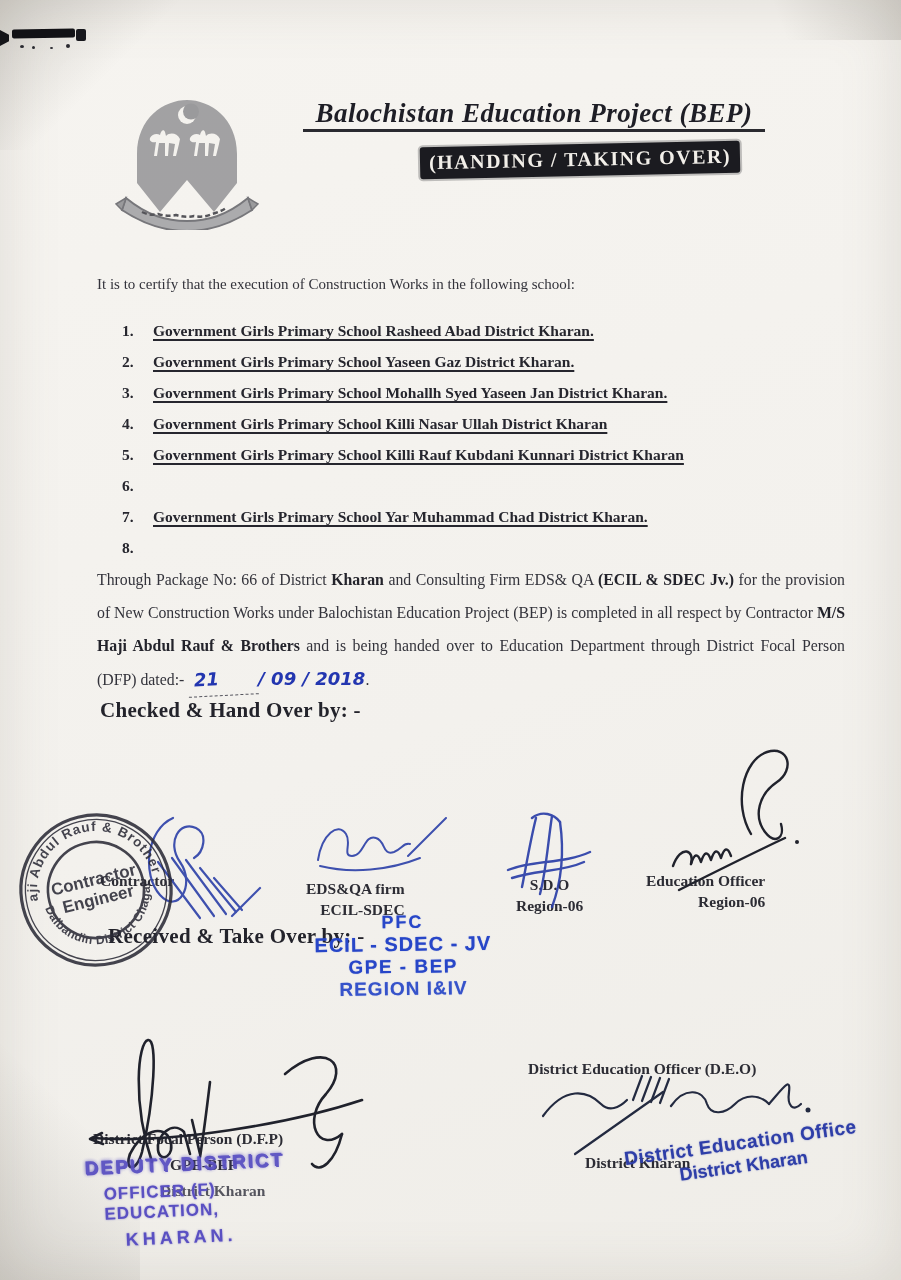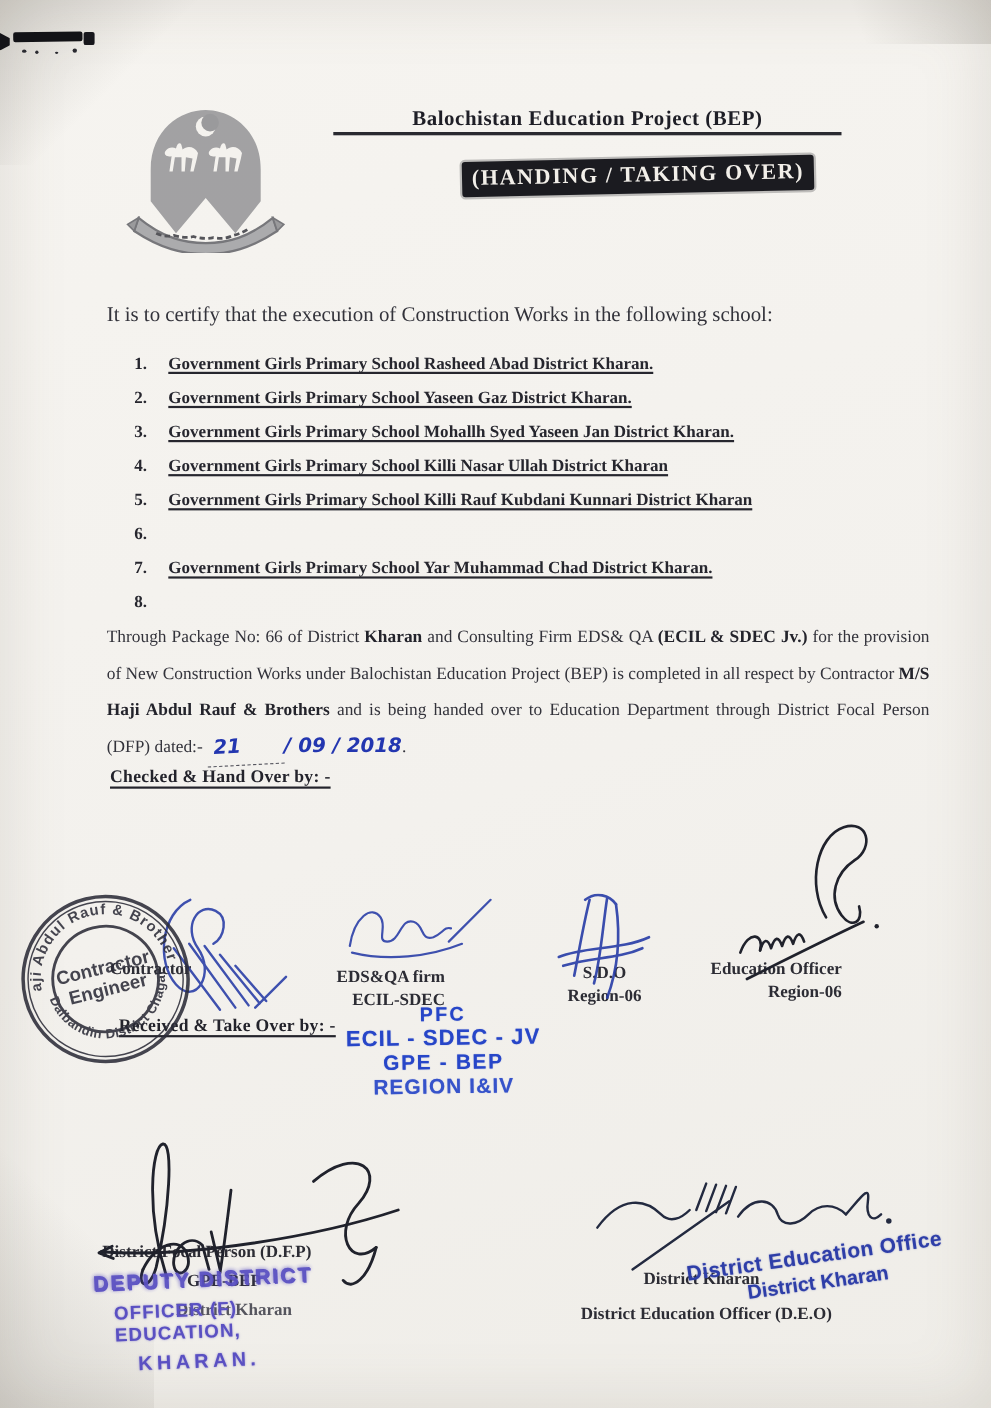--- a/index.html
+++ b/index.html
@@ -15,43 +15,43 @@
   .shade-bl{position:absolute;left:0;bottom:0;width:140px;height:260px;
     background:linear-gradient(45deg,rgba(100,95,85,.20),rgba(100,95,85,0) 60%);}
   .shade-tr{position:absolute;right:0;top:0;width:170px;height:40px;
     background:linear-gradient(250deg,rgba(120,115,105,.25),rgba(120,115,105,0) 70%);}
   .bar-artifact{position:absolute;left:12px;top:29px;width:63px;height:9px;background:#121216;border-radius:2px;transform:rotate(-.8deg);}
   .bar-blob{position:absolute;left:76px;top:29px;width:10px;height:12px;background:#17171c;border-radius:2px;}
   .bar-dot{position:absolute;background:#2a2a30;border-radius:50%;}
   .tab-artifact{position:absolute;left:0;top:30px;width:9px;height:16px;background:#141418;clip-path:polygon(0 0,100% 30%,100% 70%,0 100%);}
 
   .title{position:absolute;left:303px;top:98px;width:462px;text-align:center;
-    font-size:19px;font-weight:bold;letter-spacing:.5px;
+    font-size:27px;font-weight:bold;font-style:italic;letter-spacing:.5px;
     border-bottom:3px solid #2a2a30;padding-bottom:0;color:#1e1e26;}
   .badge{position:absolute;left:420px;top:144px;background:#1b1b20;color:#f2efe9;
     font-family:"Liberation Serif",serif;font-weight:bold;font-size:20px;letter-spacing:1.5px;
     padding:4px 9px 5px;transform:rotate(-1.2deg);border-radius:3px;
     box-shadow:0 0 0 2px rgba(27,27,32,.25);}
 
-  .intro{position:absolute;left:97px;top:276px;width:720px;font-size:19px;color:#33333b;}
+  .intro{position:absolute;left:97px;top:276px;width:720px;font-size:15px;color:#33333b;}
 
   .school-list{position:absolute;left:122px;top:322px;width:660px;}
   .school-row{display:flex;gap:9px;height:31px;align-items:flex-start;}
   .school-num{width:22px;font-weight:bold;font-size:15.5px;color:#26262e;}
   .school-text{font-weight:bold;font-size:15.5px;color:#26262e;
     text-decoration:underline;text-decoration-thickness:1.5px;text-underline-offset:3px;}
 
   .para{position:absolute;left:97px;top:563px;width:748px;font-size:15.8px;line-height:33px;
     text-align:justify;color:#33333b;}
   .para b{color:#23232b;}
   .hand{font-family:"DejaVu Sans",sans-serif;color:#2336b0;font-weight:bold;font-style:italic;font-size:18px;}
   .hand-day{display:inline-block;min-width:58px;border-bottom:1.6px dashed #55555e;transform:rotate(-3deg);padding:0 6px;}
 
-  .sec-head{position:absolute;font-size:16px;font-weight:bold;color:#23232b;
-    text-decoration:underline;text-decoration-thickness:2px;text-underline-offset:4px;letter-spacing:.3px;}
+  .sec-head{position:absolute;font-size:21px;font-weight:bold;color:#23232b;
+    text-decoration-thickness:2px;text-underline-offset:4px;letter-spacing:.3px;}
   .checked-head{left:100px;top:698px;}
   .received-head{left:108px;top:924px;z-index:3;}
 
   .sig-label{position:absolute;font-weight:bold;font-size:15.5px;color:#2c2c34;z-index:2;}
   .sig-label .l2{display:block;text-align:right;margin-top:3px;}
   svg.sig{position:absolute;z-index:5;}
   svg.sig path{fill:none;stroke-linecap:round;stroke-linejoin:round;}
 
   .round-stamp{position:absolute;left:10px;top:804px;z-index:6;}
   .stamp-text{font-family:"Liberation Sans",sans-serif;}
@@ -269,21 +269,21 @@
   <div class="sig-label dfp-block" style="left:93px;top:1130px;">District Focal Person (D.F.P)</div>
   <div class="sig-label dfp-block" style="left:170px;top:1156px;">GPE-BEP</div>
   <div class="sig-label dfp-block" style="left:160px;top:1182px;color:#55555e;">District Kharan</div>
 
   <div class="deputy-stamp">
     <div class="d1">DEPUTY DISTRICT</div>
     <div class="d2">OFFICER (F) EDUCATION,</div>
     <div class="d3">KHARAN.</div>
   </div>
 
-  <div class="sig-label" style="left:528px;top:1186px;">District Education Officer (D.E.O)</div>
+  <div class="sig-label" style="left:528px;top:1060px;">District Education Officer (D.E.O)</div>
   <div class="sig-label" style="left:585px;top:1154px;">District Kharan</div>
 
   <div class="deo-stamp">
     <div class="d1">District Education Office</div>
     <div class="d2">District Kharan</div>
   </div>
 
 </div>
 
 </body></html>

